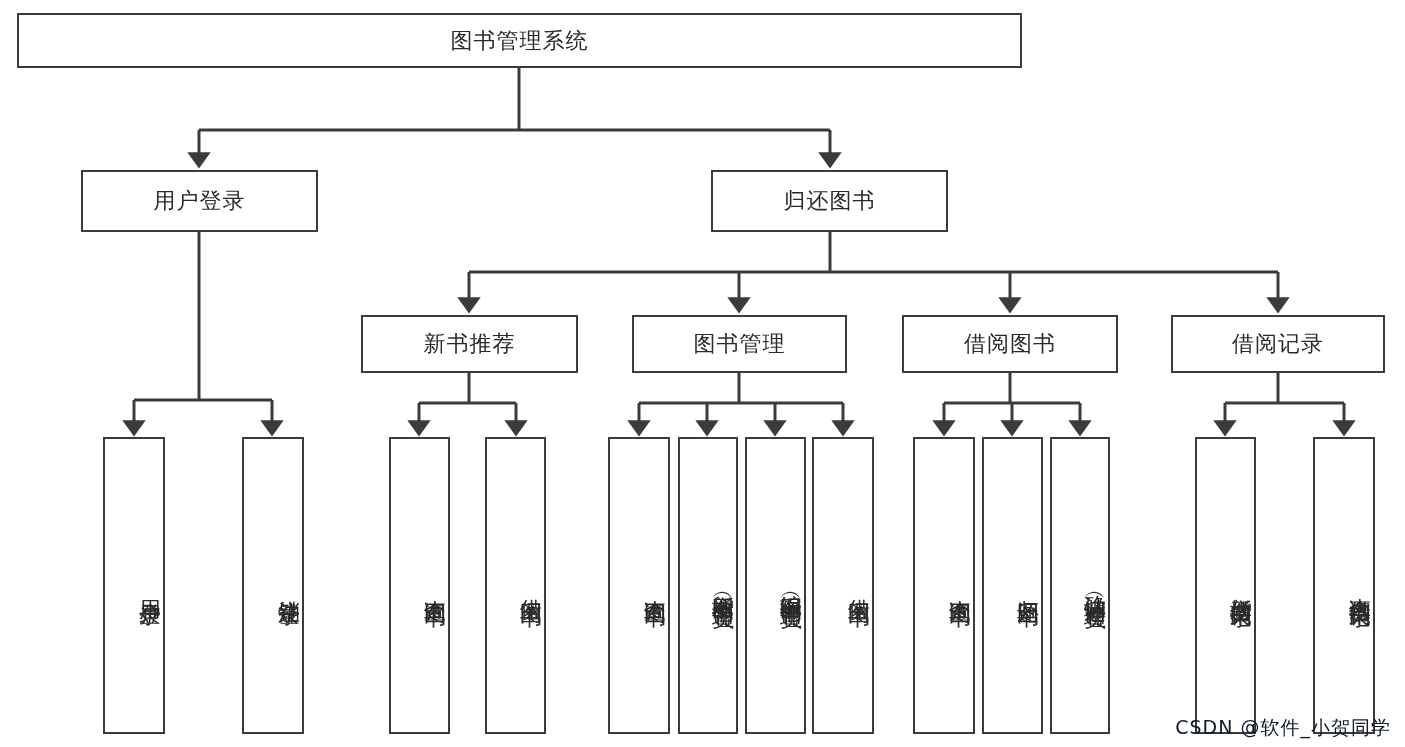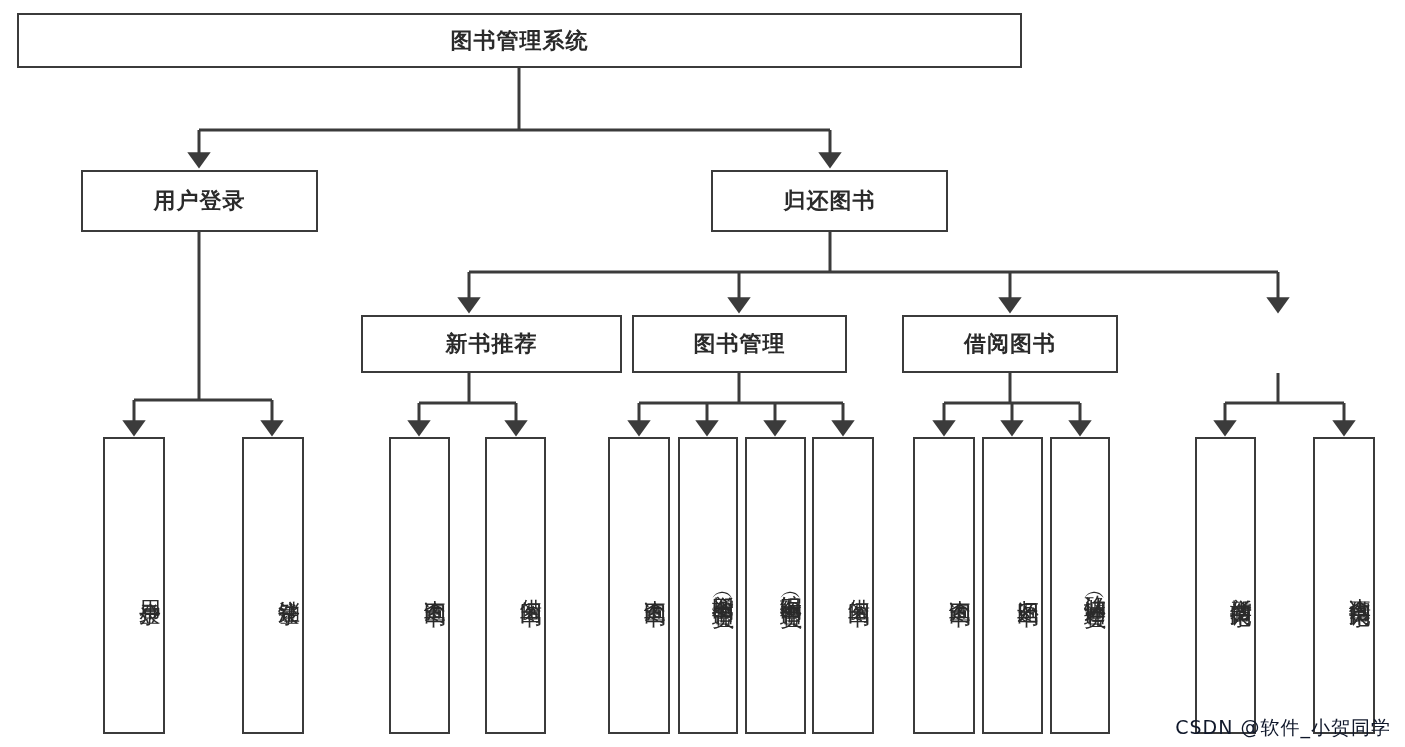--- a/index.html
+++ b/index.html
@@ -34,21 +34,20 @@
     display: flex;
     align-items: center;
     justify-content: center;
     color: #2a2a2a;
     text-align: center;
   }
   .node.horizontal {
     font-size: 22px;
     letter-spacing: 1px;
     line-height: 1.25;
-    font-weight: bold;
   }
   .node.vertical {
     writing-mode: vertical-rl;
     text-orientation: upright;
     font-size: 22px;
     line-height: 1.18;
     letter-spacing: 2px;
     padding: 6px 0;
     align-items: flex-start;
     justify-content: center;
@@ -134,32 +133,35 @@
   </div>
 
   <div class="node horizontal" style="left:81px; top:170px; width:237px; height:62px;">
     <span class="node-label">用户登录</span>
   </div>
 
   <div class="node horizontal" style="left:711px; top:170px; width:237px; height:62px;">
     <span class="node-label">归还图书</span>
   </div>
 
-  <div class="node horizontal" style="left:361px; top:315px; width:261px; height:58px;align-items:center;">
+  <div class="node horizontal" style="left:361px; top:315px; width:217px; height:58px;align-items:center;">
     <span class="node-label">新书推荐</span>
   </div>
 
   <div class="node horizontal" style="left:632px; top:315px; width:215px; height:58px;">
     <span class="node-label">图书管理</span>
   </div>
 
   <div class="node horizontal" style="left:902px; top:315px; width:216px; height:58px;">
     <span class="node-label">借阅图书</span>
   </div>
 
+  <div class="node horizontal" style="left:1171px; top:315px; width:214px; height:58px;">
+    <span class="node-label">借阅记录</span>
+  </div>
 
   <div class="node vertical" style="left:103px; top:437px; width:62px; height:297px;">
     <span class="node-label">用户登录</span>
   </div>
 
   <div class="node vertical" style="left:242px; top:437px; width:62px; height:297px;">
     <span class="node-label">注销登录</span>
   </div>
 
   <div class="node vertical" style="left:389px; top:437px; width:61px; height:297px;">

